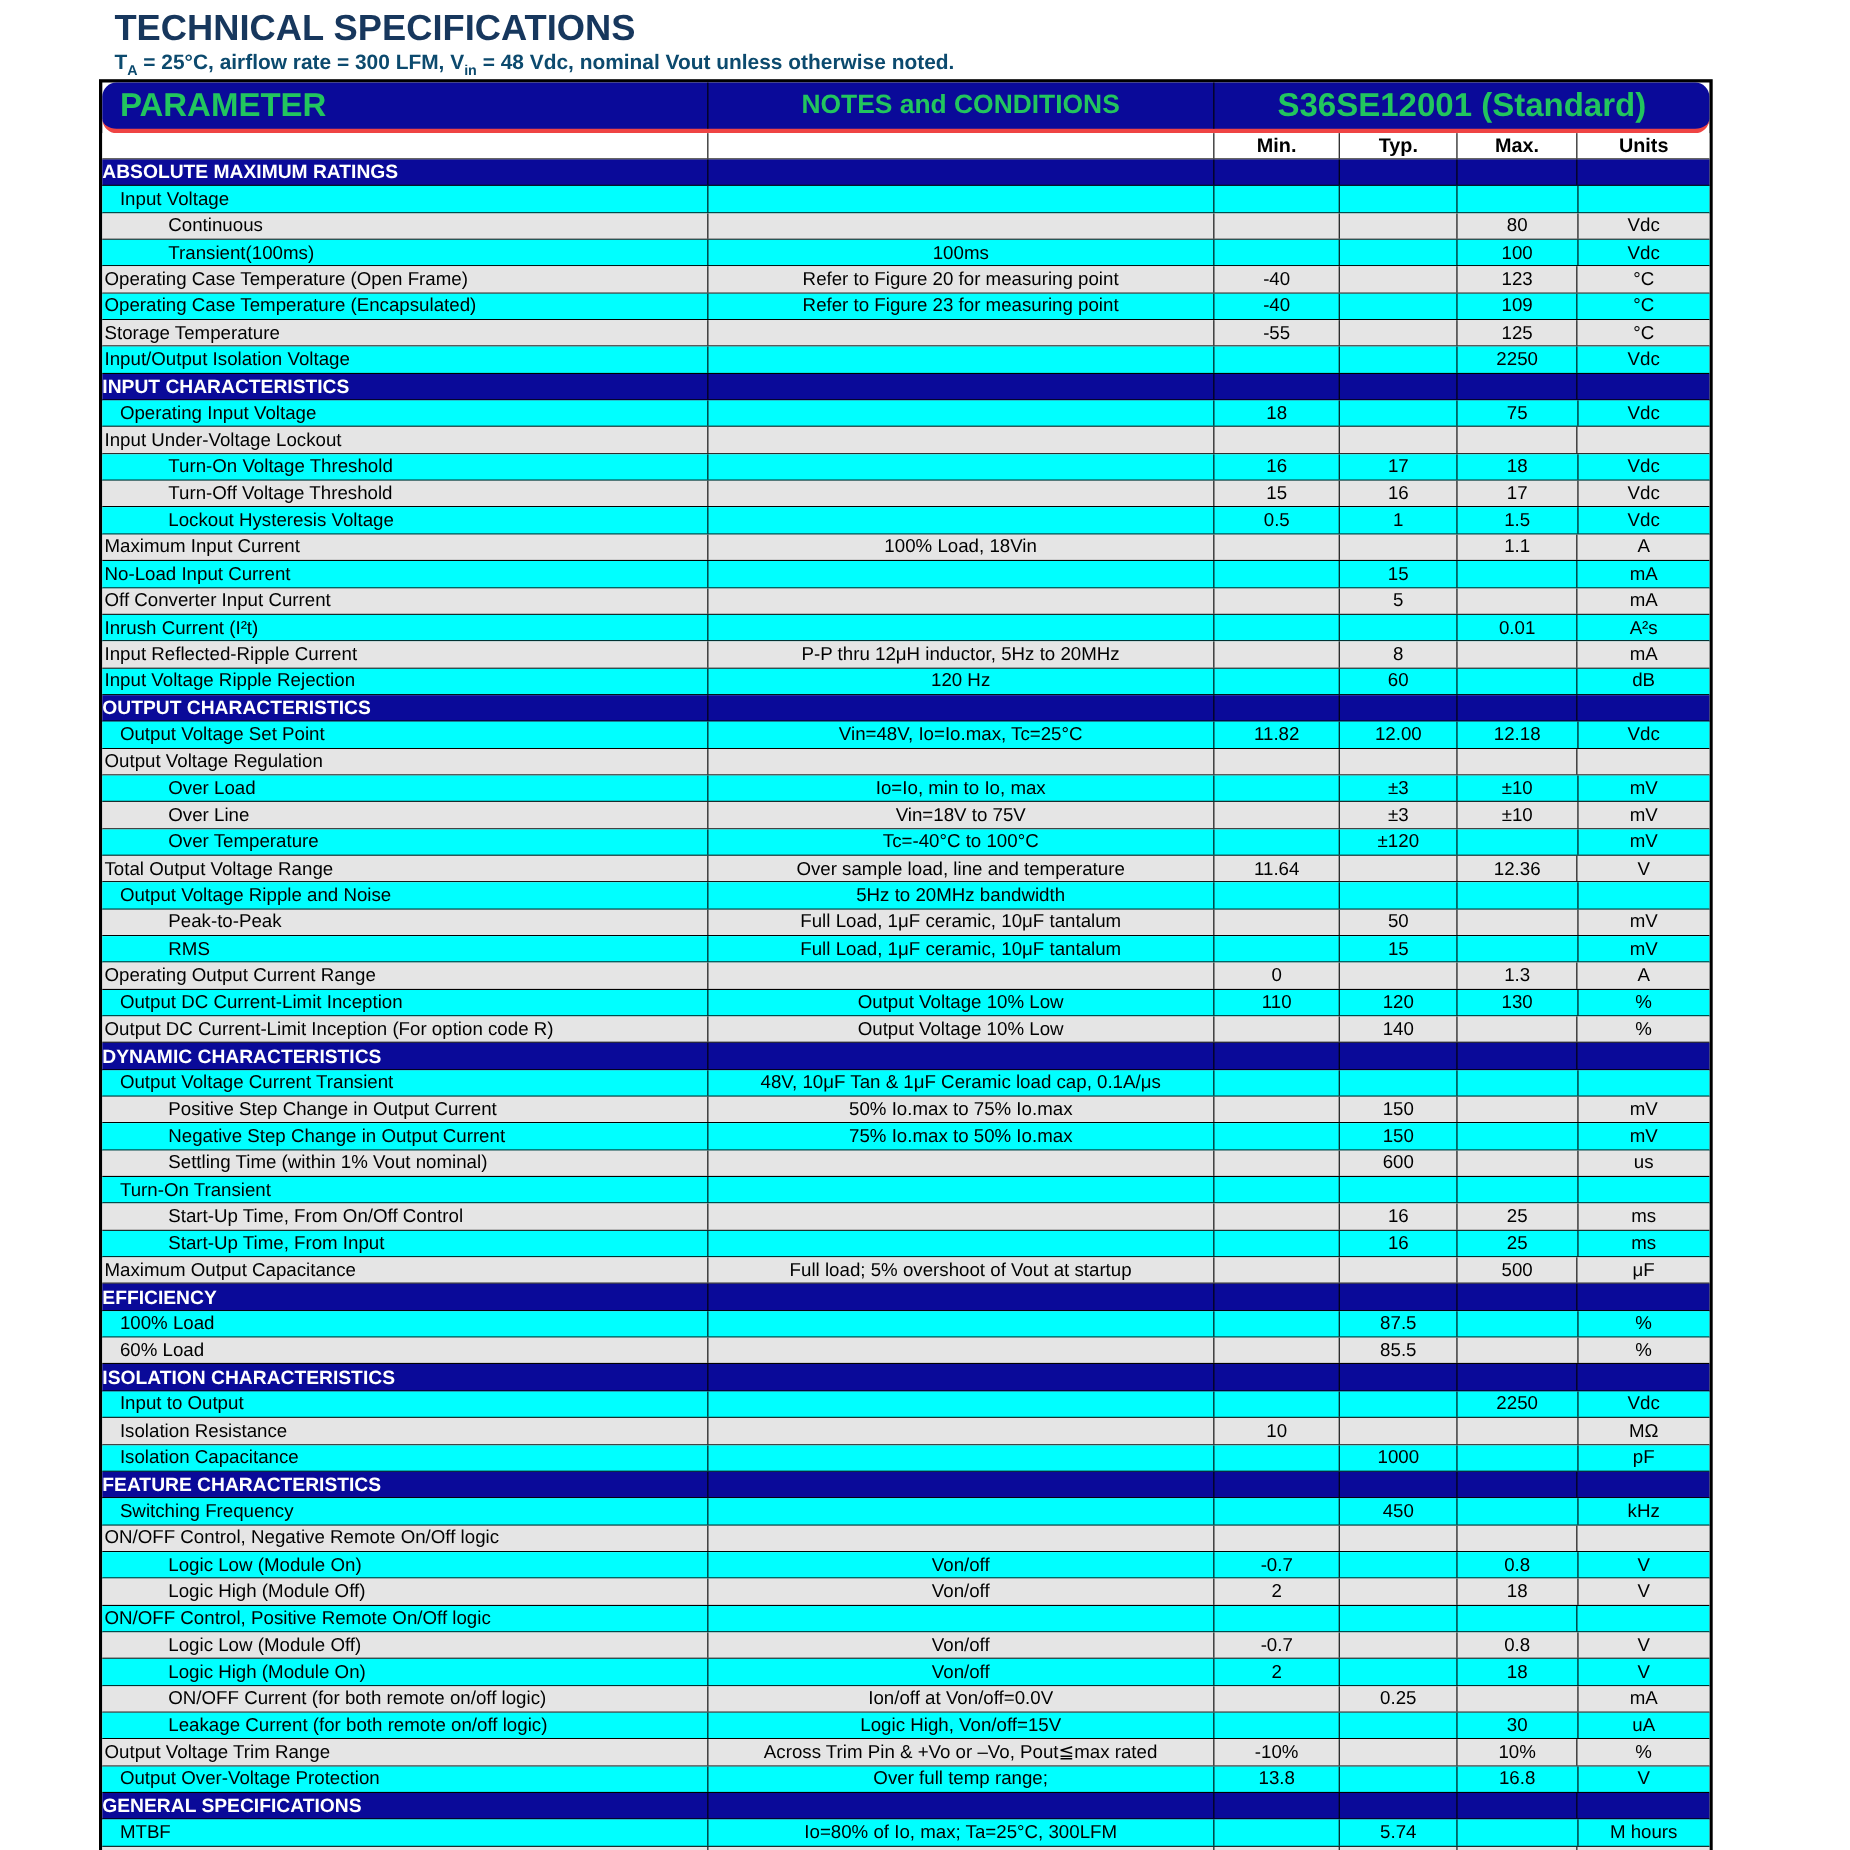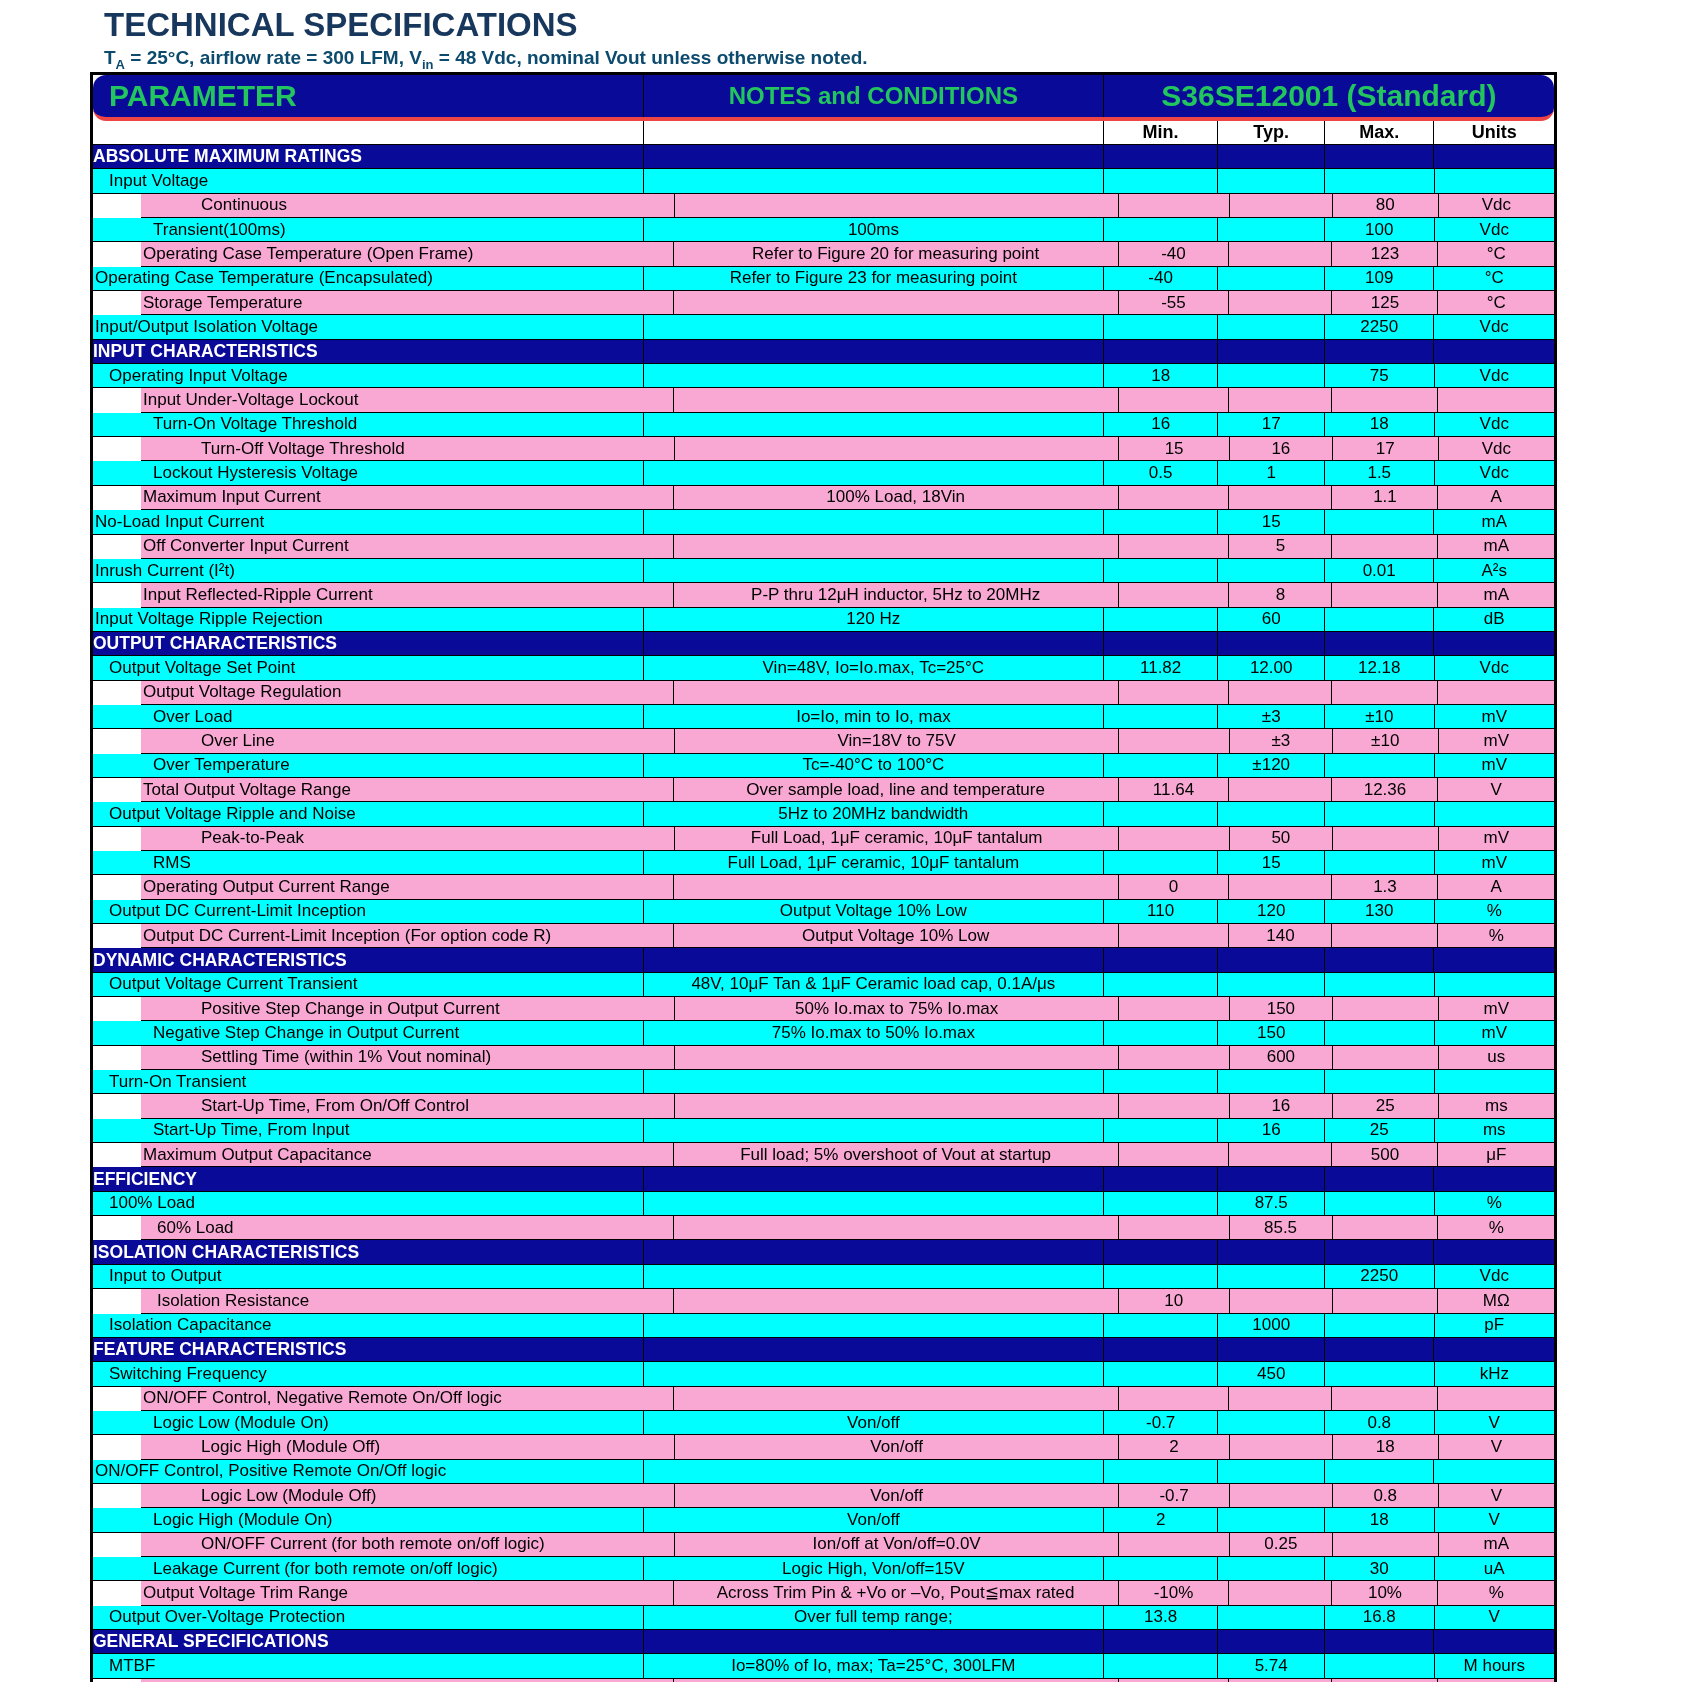--- a/index.html
+++ b/index.html
@@ -7,21 +7,21 @@
   .page{position:relative;width:1514px;height:1682px;}
   .title{position:absolute;left:104px;top:6px;font-size:33px;font-weight:bold;color:#17375D;letter-spacing:0px;}
   .subtitle{position:absolute;left:104px;top:47px;font-size:19px;font-weight:bold;color:#0c4a6e;}
   .subtitle sub{font-size:13px;}
   .spec-table{position:absolute;left:90px;top:72px;width:1467px;border:3px solid #000;box-sizing:border-box;background:#fff;}
   .hrow{display:flex;height:42px;border-bottom:4px solid #ef4444;background:#0A0A99;color:#22c55e;border-radius:13px;}
   .subhrow{display:flex;height:23px;border-bottom:1px solid #000;background:#fff;color:#000;}
   .trow{display:flex;height:23.35px;border-bottom:1px solid #000;}
   .trow.section{background:#0A0A99;}
   .trow.cyan{background:#00FFFF;}
-  .trow.white{background:#f9a8d4;margin-left:48px;}
+  .trow.white{background:#e5e5e5;}
   .cell{box-sizing:border-box;border-left:1px solid #000;overflow:hidden;white-space:nowrap;
         font-size:17px;color:#000;display:flex;align-items:center;}
   .cell:first-child{border-left:none;}
   .c0{width:552px;justify-content:flex-start;}
   .c1{width:462px;justify-content:center;}
   .c2{width:115px;justify-content:center;}
   .c3{width:107px;justify-content:center;}
   .c4{width:110px;justify-content:center;}
   .c5{width:121px;justify-content:center;}
   .ind0{padding-left:2px;}

